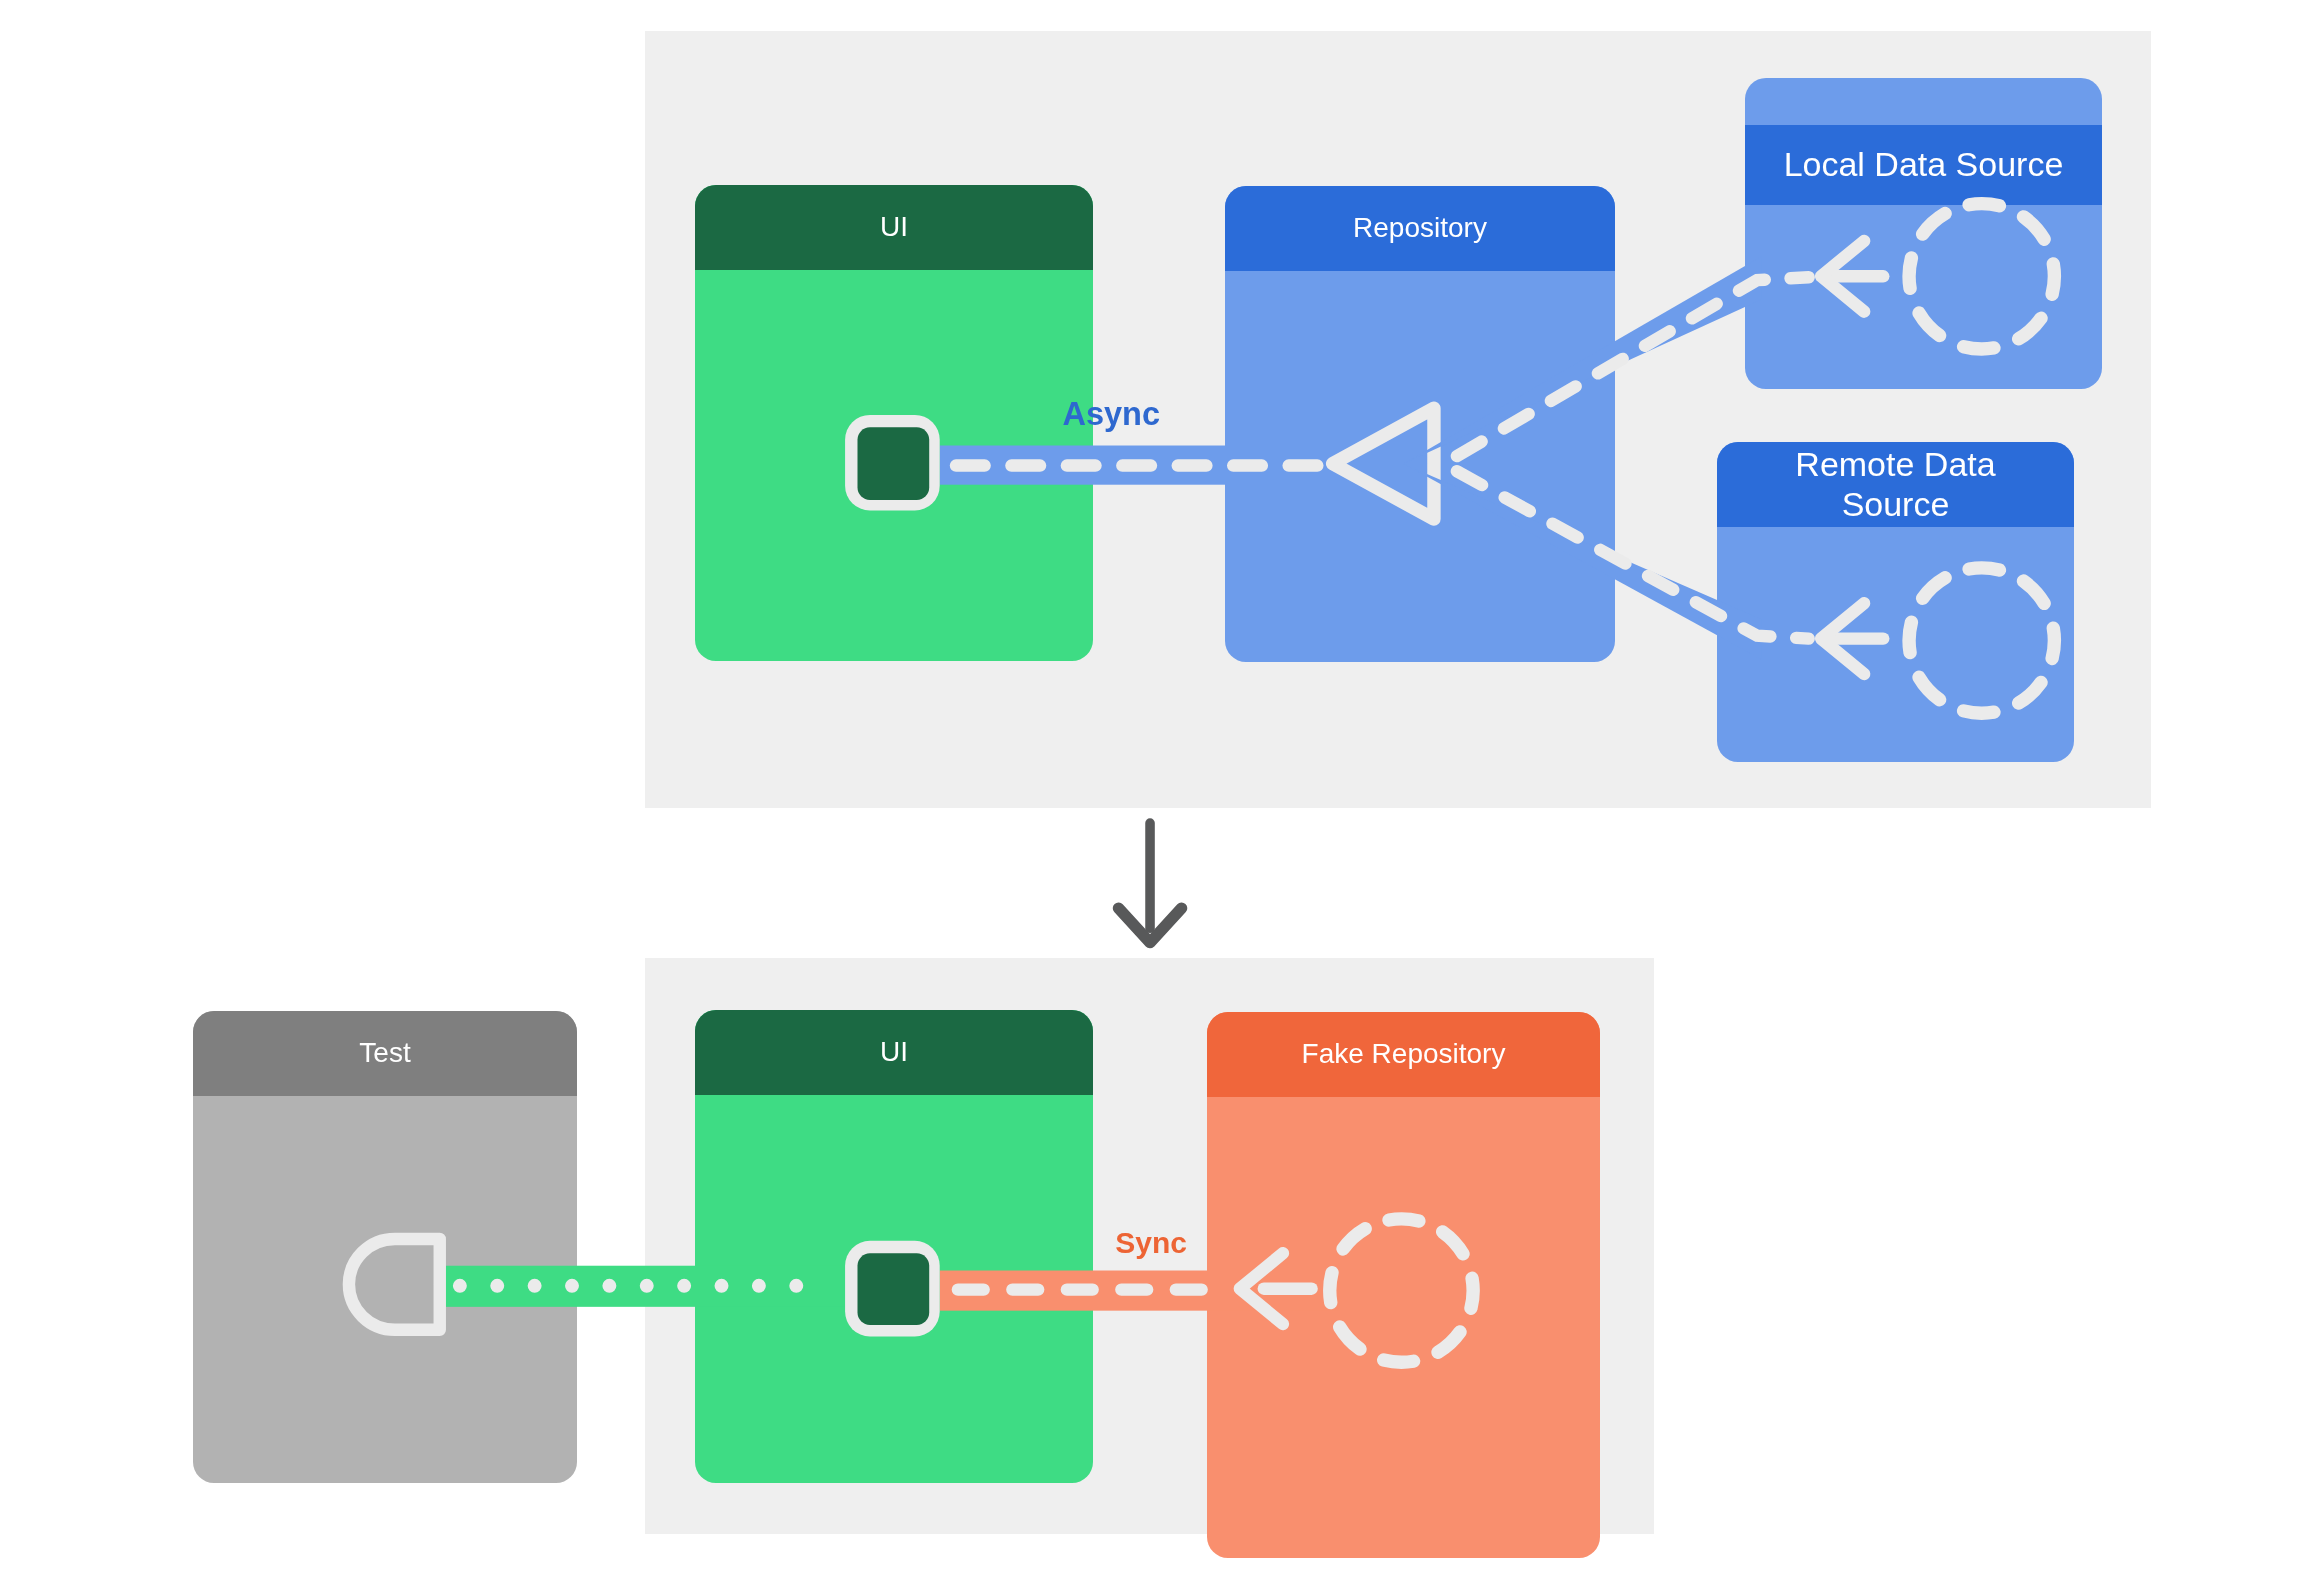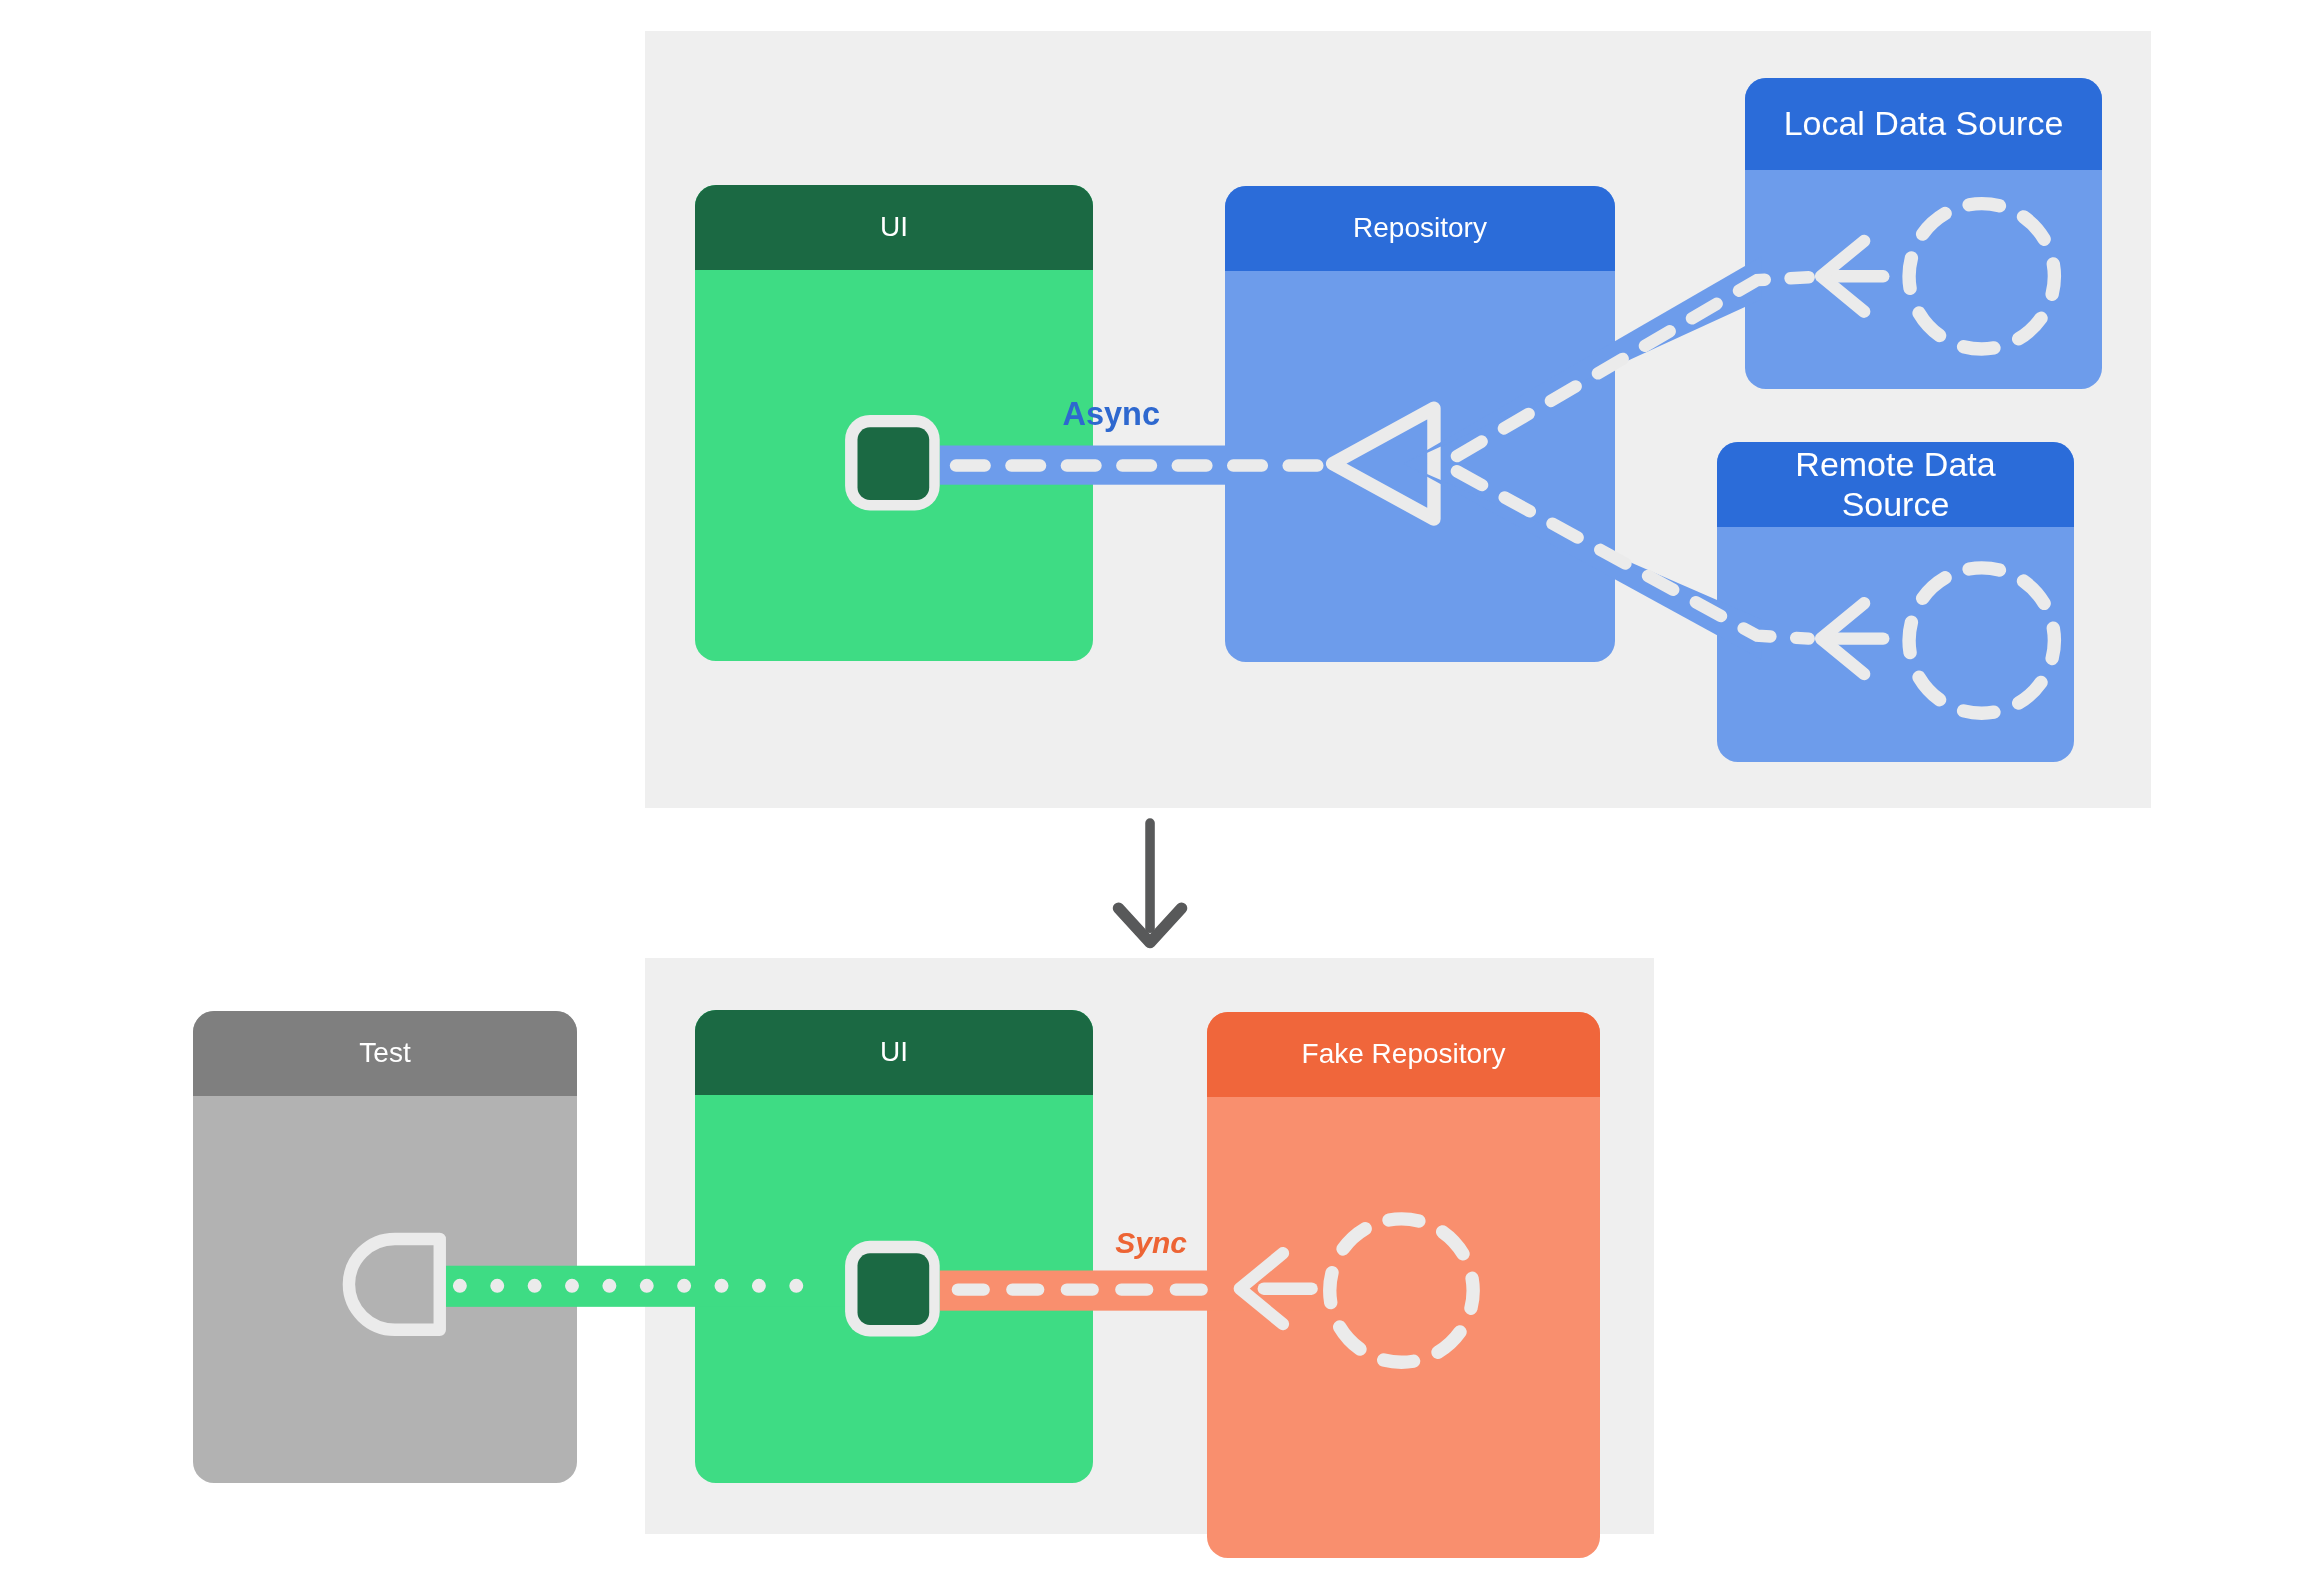--- a/index.html
+++ b/index.html
@@ -15,34 +15,34 @@
   .card .hd{
     width:100%;display:flex;align-items:center;justify-content:center;
     color:#fff;font-size:28px;line-height:1.15;text-align:center;
   }
   
   #card-ui-top{left:695px;top:185px;width:398px;height:476px;background:var(--green-body);}
   #card-ui-top .hd{height:85px;background:var(--green-header);}
   #card-repo{left:1209px;top:186px;width:390px;height:476px;background:var(--blue-body);margin-left:16px;}
   #card-repo .hd{height:85px;background:var(--blue-header);}
   #card-local{left:1745px;top:78px;width:357px;height:311px;background:var(--blue-body);}
-  #card-local .hd{height:92px;background:var(--blue-header);font-size:34px;}
+  #card-local .hd{height:80px;background:var(--blue-header);font-size:34px;margin-top:47px;}
   #card-remote{left:1717px;top:442px;width:357px;height:320px;background:var(--blue-body);}
   #card-remote .hd{height:85px;background:var(--blue-header);font-size:34px;padding:0 29px;box-sizing:border-box;}
   
   #card-test{left:193px;top:1011px;width:384px;height:472px;background:var(--gray-body);}
   #card-test .hd{height:85px;background:var(--gray-header);}
   #card-ui-bottom{left:695px;top:1010px;width:398px;height:473px;background:var(--green-body);}
   #card-ui-bottom .hd{height:85px;background:var(--green-header);}
   #card-fake{left:1207px;top:1012px;width:393px;height:546px;background:var(--orange-body);}
   #card-fake .hd{height:85px;background:var(--orange-header);}
 
   .flow-label{position:absolute;font-weight:bold;width:210px;text-align:right;}
   #label-async{left:950px;top:396px;font-size:32.5px;color:var(--async-text);}
-  #label-sync{left:977px;top:1226px;font-size:30px;color:var(--sync-text);font-style:italic;}
+  #label-sync{left:977px;top:1226px;font-size:30px;color:var(--sync-text);}
 
   #overlay{position:absolute;left:0;top:0;pointer-events:none;}
 </style>
 </head>
 <body>
 
 <div id="stage">
 
   <div class="panel" id="panel-top"></div>
   <div class="panel" id="panel-bottom"></div>

